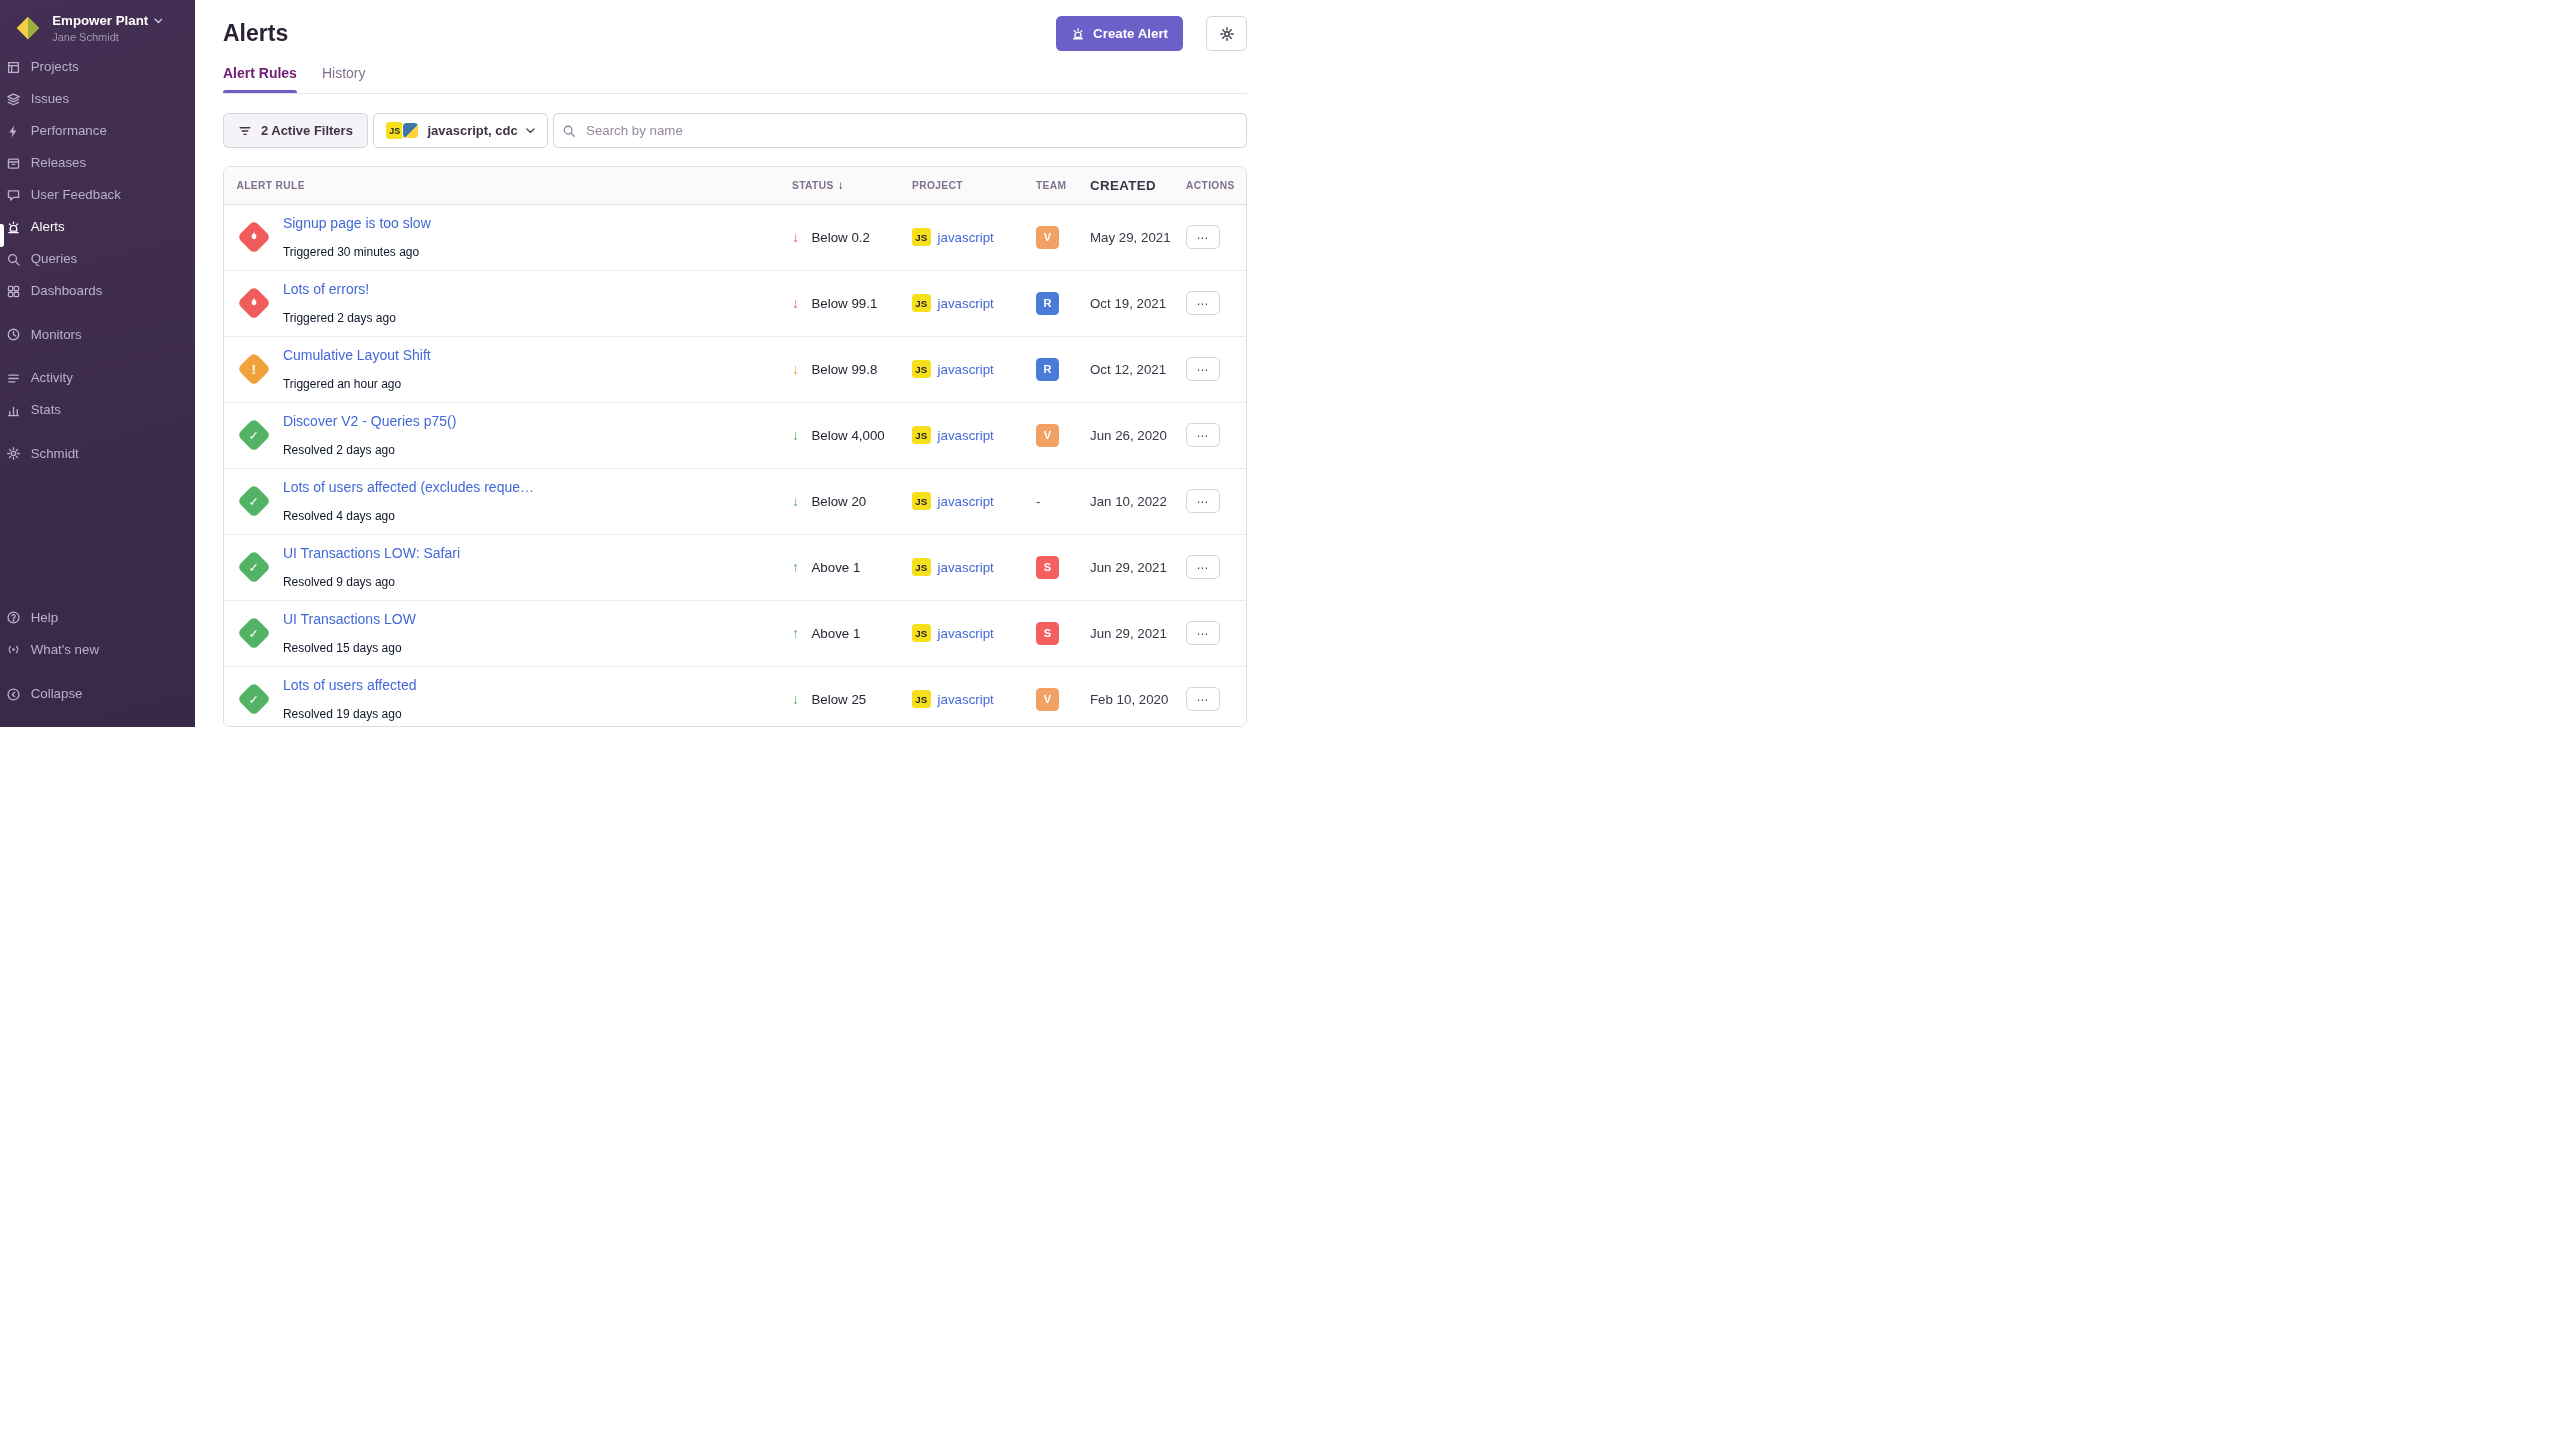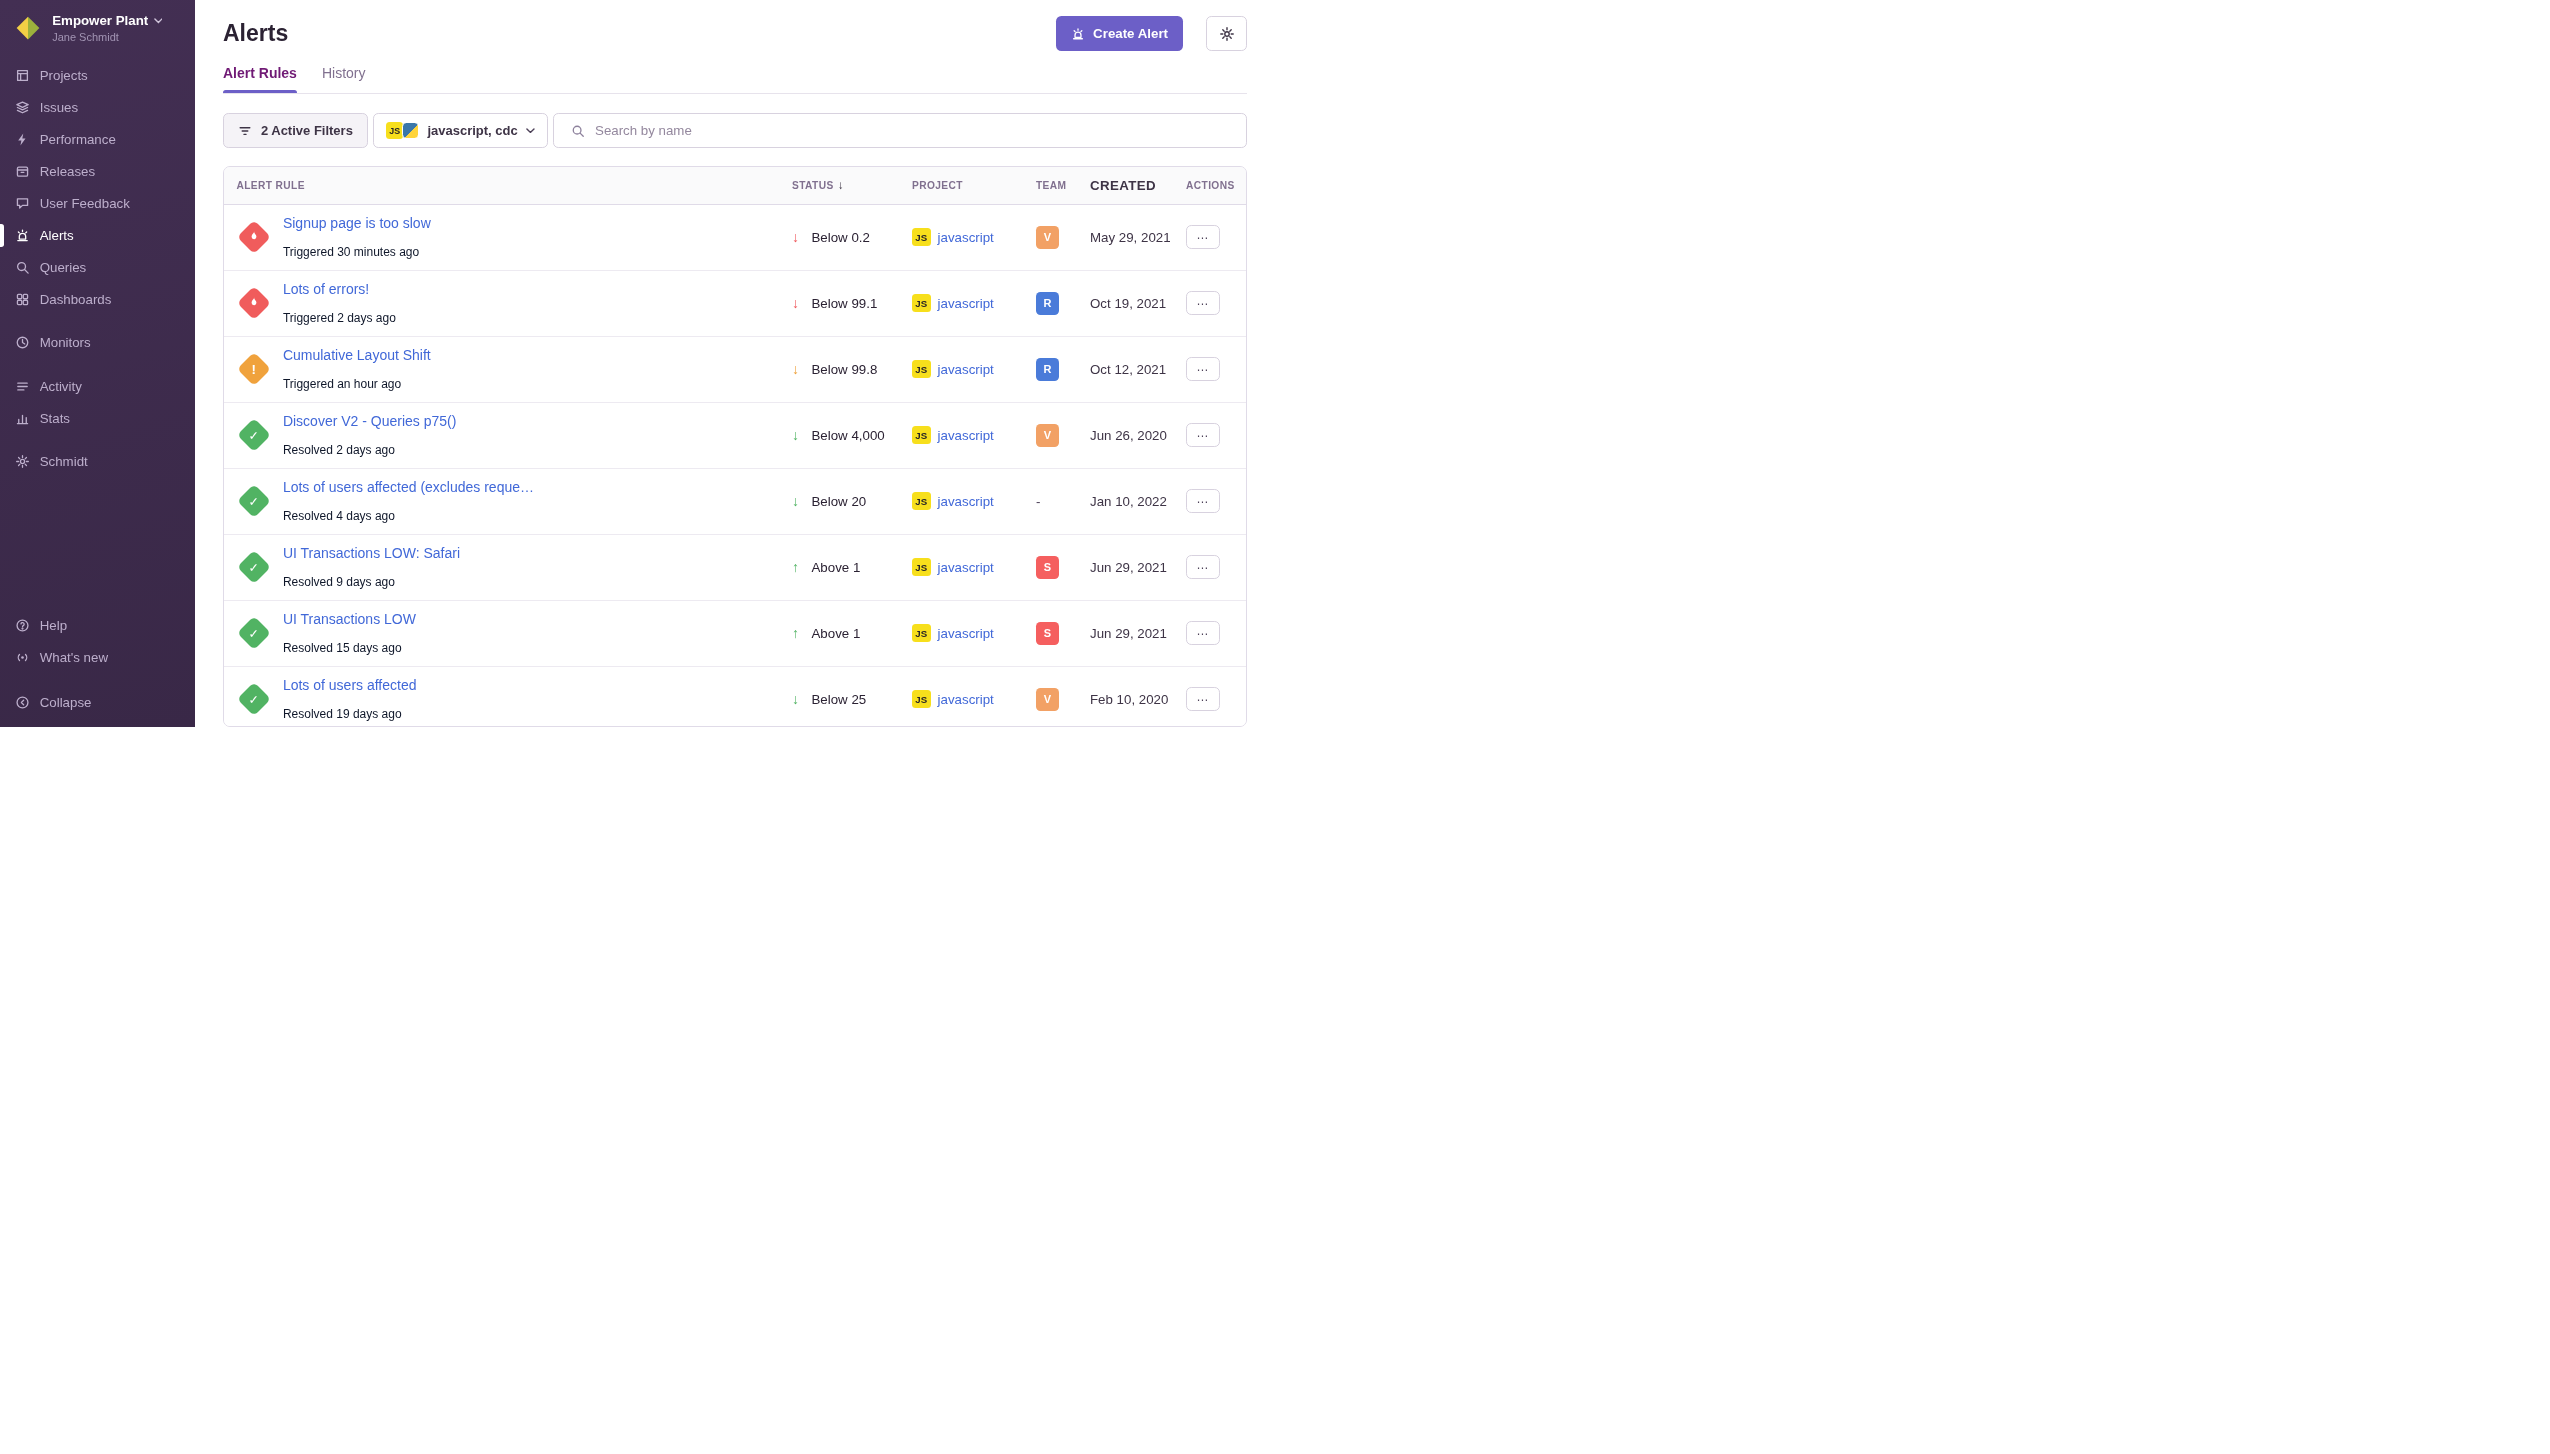--- a/index.html
+++ b/index.html
@@ -8,21 +8,21 @@
 
   
   .sidebar{width:195px;flex:0 0 195px;background:linear-gradient(165deg,#432f53 0%,#392847 100%);display:flex;flex-direction:column;color:#bdafcc}
   .org{display:flex;align-items:center;gap:8.9px;padding:13.3px 10.6px 12.4px 13.3px;cursor:pointer}
   .org-logo{width:30px;height:30px;display:flex;align-items:center;justify-content:center;flex:0 0 30px}
   .org-text{min-width:0}
   .org-name-row{display:flex;align-items:center;gap:5.3px;color:#fff;font-weight:700;font-size:13.3px;white-space:nowrap}
   .user-name{display:block;font-size:11px;color:#a294b3;margin-top:2.7px}
   .nav-group{margin-top:11.5px}
   .nav-group.first{margin-top:3.5px}
-  .nav-item{position:relative;display:flex;align-items:center;gap:9.7px;height:32px;padding-left:14px;font-size:13.3px;cursor:pointer;white-space:nowrap}
+  .nav-item{position:relative;display:flex;gap:9.7px;height:32px;padding-left:5px;font-size:13.3px;cursor:pointer;white-space:nowrap}
   .nav-item.active{color:#fff}
   .nav-item.active::before{content:"";position:absolute;left:0;top:4.4px;bottom:4.4px;width:4px;background:#fff;border-radius:0 2.7px 2.7px 0}
   .nav-icon{width:16px;height:16px;display:flex;align-items:center;justify-content:center;flex:0 0 16px}
   .sidebar-footer{margin-top:auto;padding-bottom:8.9px}
   .collapse-item{margin-top:12.4px}
 
   
   .main{flex:1;display:flex;flex-direction:column;padding:0 28px;min-width:0}
   .page-header{display:flex;align-items:center;justify-content:space-between;margin-top:16px}
   .page-title{font-size:23px;font-weight:700;margin:0}
@@ -33,21 +33,21 @@
   .tabs{display:flex;gap:25px;margin-top:14px;border-bottom:0.9px solid #e7e3ec}
   .tab{position:relative;padding-bottom:11.5px;font-size:14px;color:#80708f;cursor:pointer}
   .tab.active{color:#701a75;font-weight:600}
   .tab.active::after{content:"";position:absolute;left:0;right:0;bottom:-0.9px;height:3.5px;border-radius:2.7px 2.7px 0 0;background:#6c5fc7}
 
   .filter-row{display:flex;gap:5px;margin-top:19.5px}
   .filter-btn{display:flex;align-items:center;gap:8.9px;height:35px;padding:0 14px;background:#f5f3f7;border:0.9px solid #d8d2df;border-radius:5.3px;font-size:13px;font-weight:600;color:#3e3446;cursor:pointer;font-family:inherit}
   .project-select{display:flex;align-items:center;gap:8px;height:35px;padding:0 12.4px;background:#fff;border:0.9px solid #d8d2df;border-radius:5.3px;font-size:13px;font-weight:600;color:#3e3446;cursor:pointer;box-sizing:border-box}
   .badge-js{width:17px;height:17px;border-radius:3.5px;background:#f7df1c;color:#201f26;font-size:8.9px;font-weight:700;display:flex;align-items:center;justify-content:center}
   .badge-cdc{width:17px;height:17px;border-radius:4.4px;margin-left:-8.9px;border:1.8px solid #fff;box-sizing:border-box;background:linear-gradient(135deg,#3b77a9 55%,#ffd43b 55%)}
-  .search-box{flex:1;display:flex;align-items:center;gap:8px;height:35px;padding:0 17px;background:#fff;border:0.9px solid #d8d2df;border-radius:5.3px;box-sizing:border-box}
+  .search-box{flex:1;display:flex;align-items:center;gap:8px;height:35px;padding:0 8px;background:#fff;border:0.9px solid #d8d2df;border-radius:5.3px;box-sizing:border-box}
   .search-box input{border:none;outline:none;flex:1;font-size:13.3px;font-family:inherit;color:#2b2233;background:transparent}
   .search-box input::placeholder{color:#94889e}
 
   
   .table{margin-top:17.7px;border:0.9px solid #e0dbe8;border-radius:7px;overflow:hidden;background:#fff}
   .thead{display:flex;align-items:center;height:37px;background:#fafafb;border-bottom:0.9px solid #e0dbe8;font-size:10.2px;font-weight:700;letter-spacing:0.4px;color:#80708f;text-transform:uppercase}
   .c-rule{flex:1;min-width:0;display:flex;align-items:center;padding-left:12.4px;box-sizing:border-box}
   .c-status{flex:0 0 120px;display:flex;align-items:center}
   .c-project{flex:0 0 124px;display:flex;align-items:center}
   .c-team{flex:0 0 54px;display:flex;align-items:center}

